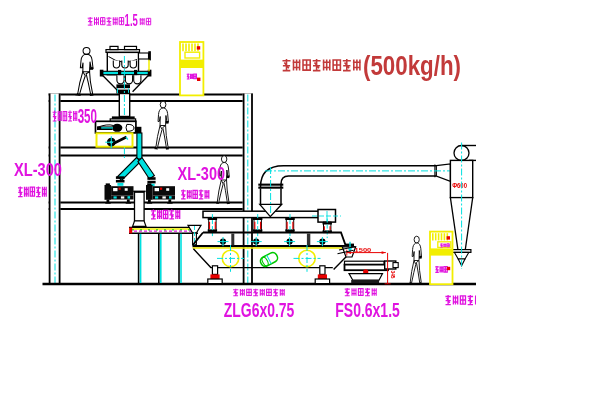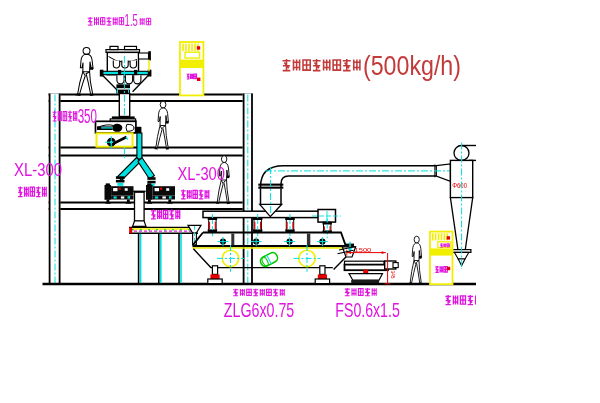--- a/index.html
+++ b/index.html
@@ -1,16 +1,16 @@
 <!DOCTYPE html>
 <html><head>
 <meta charset="utf-8">
 <style>
 html,body{margin:0;padding:0;background:#ffffff;}
-#canvas{width:476px;height:403px;position:relative;overflow:hidden;}
+#canvas{width:476px;height:403px;position:relative;overflow:hidden;font-weight:bold;}
 </style>
 </head>
 <body>
 <div id="canvas">
 <svg width="600" height="403" viewBox="0 0 600 403">
 
 <g>
         <line x1="48.5" y1="94.5" x2="253.0" y2="94.5" stroke="#000000" stroke-width="2.0"></line>
         <line x1="48.5" y1="100.9" x2="253.0" y2="100.9" stroke="#000000" stroke-width="2.0"></line>
         <line x1="48.5" y1="147.6" x2="253.0" y2="147.6" stroke="#000000" stroke-width="2.0"></line>

